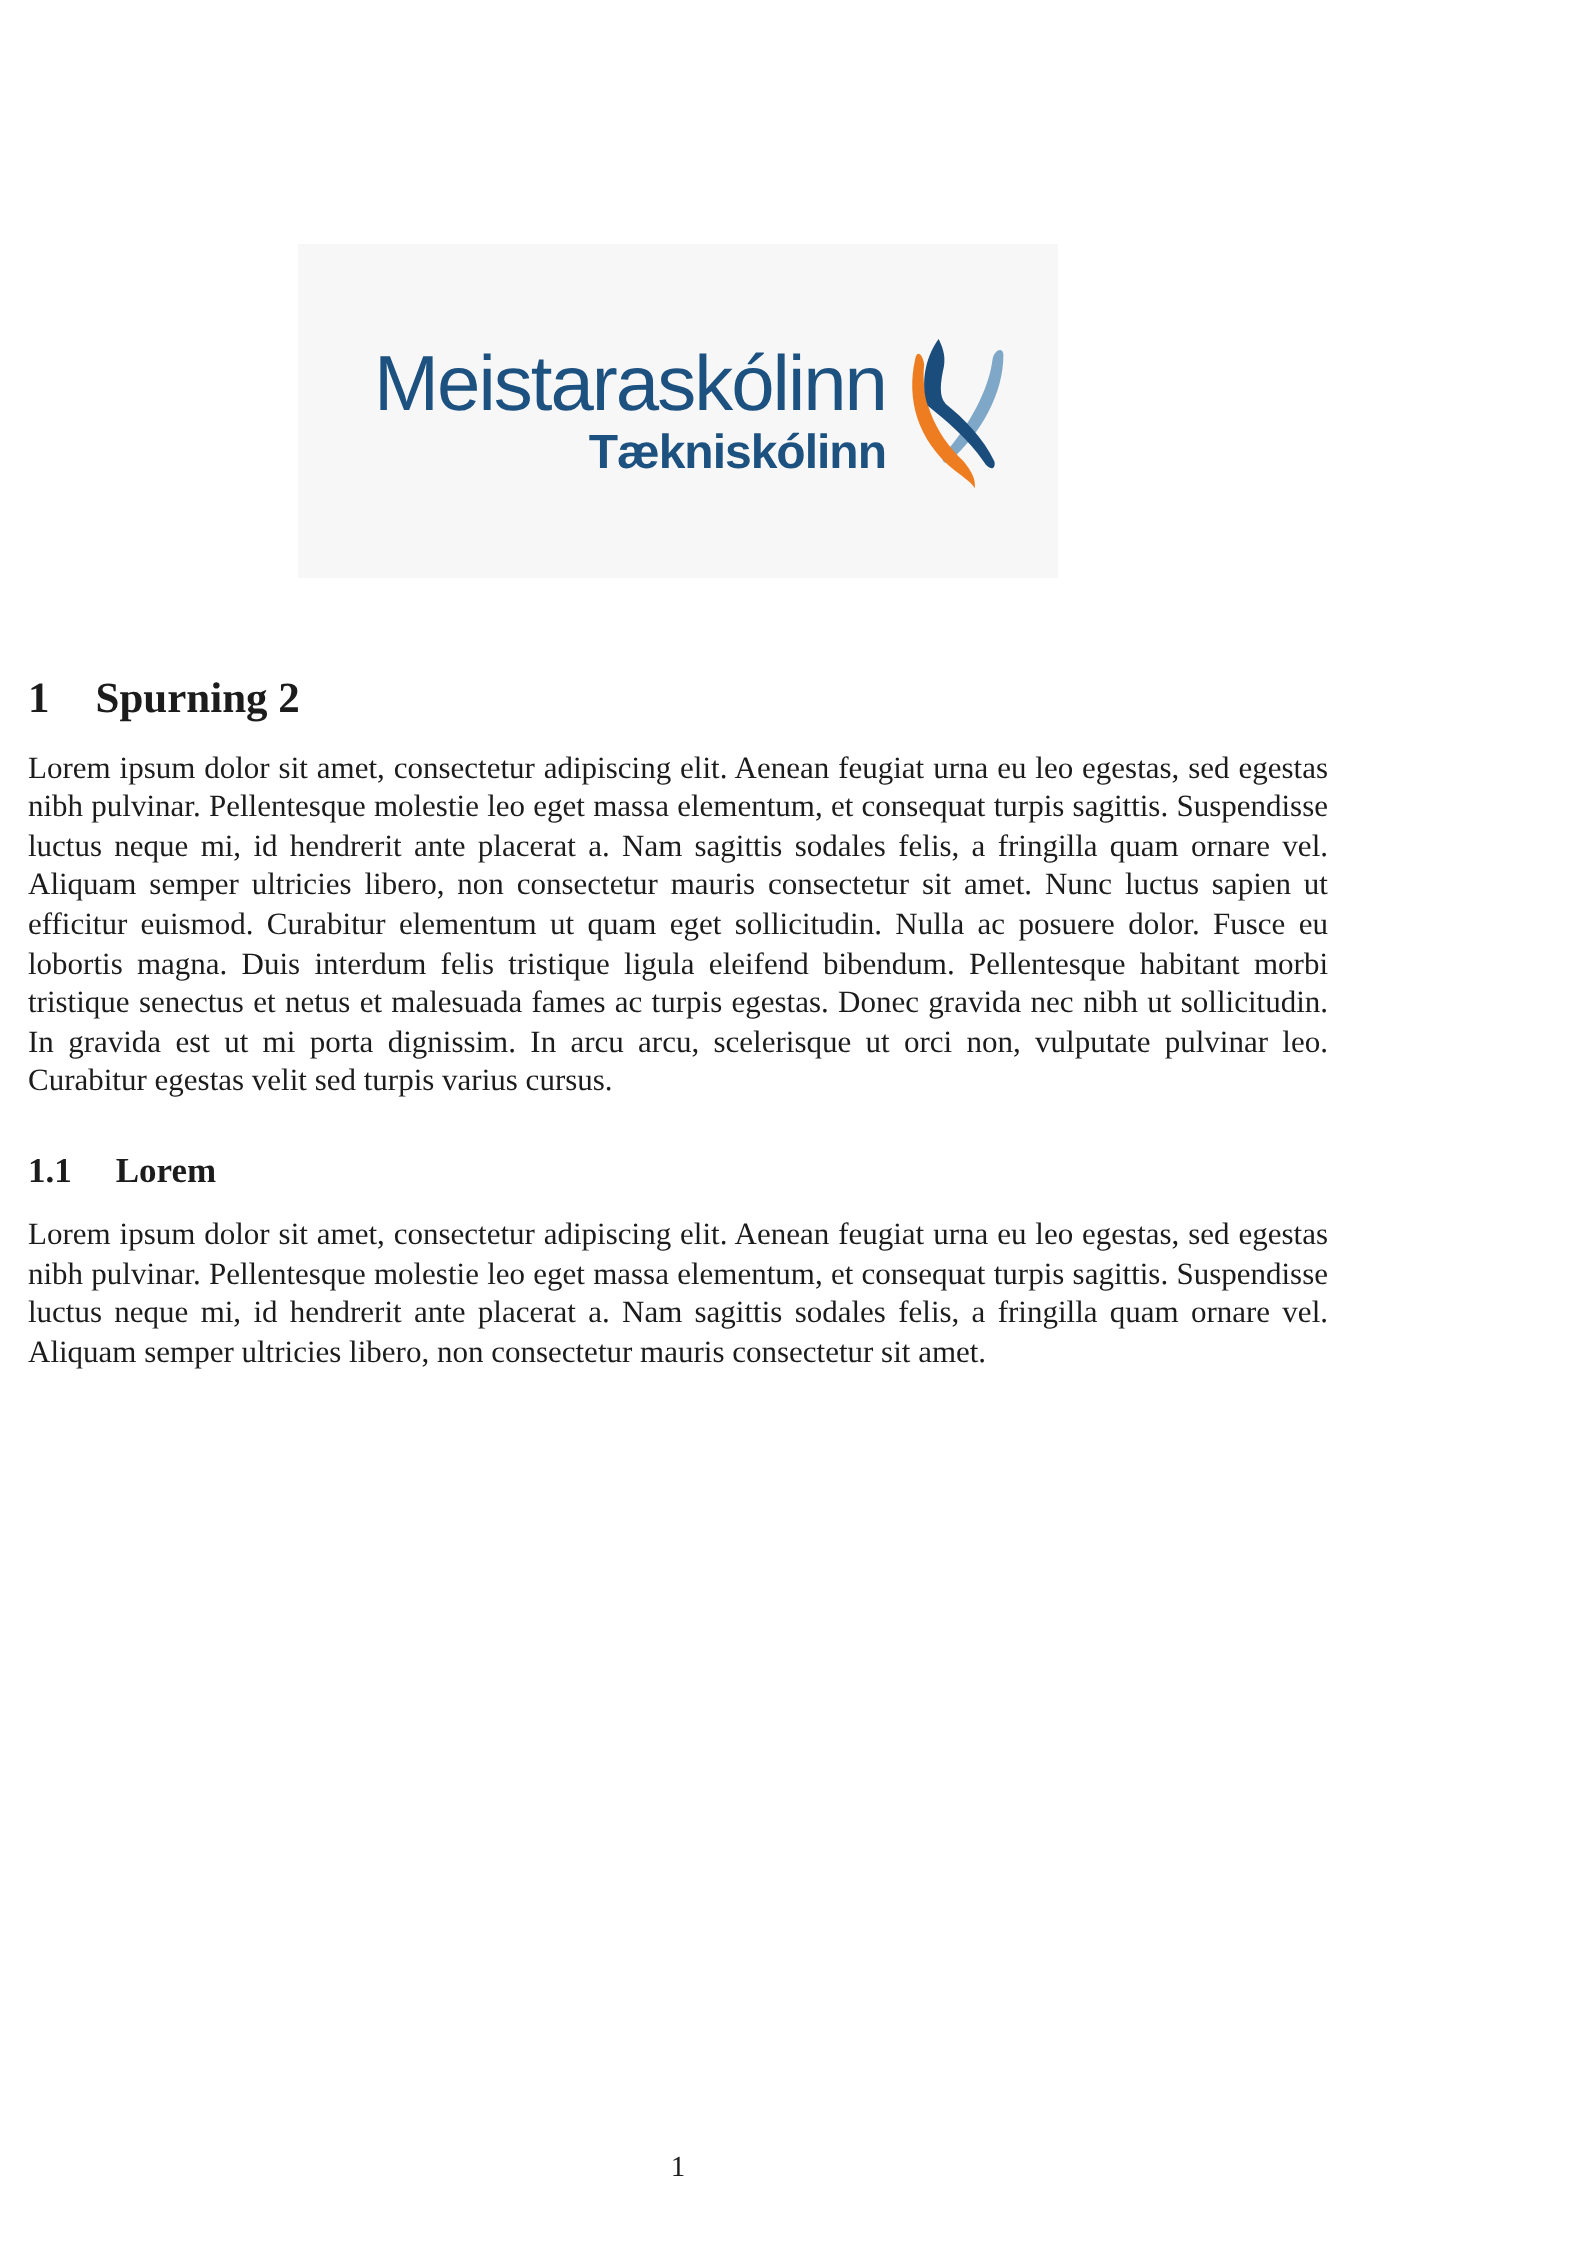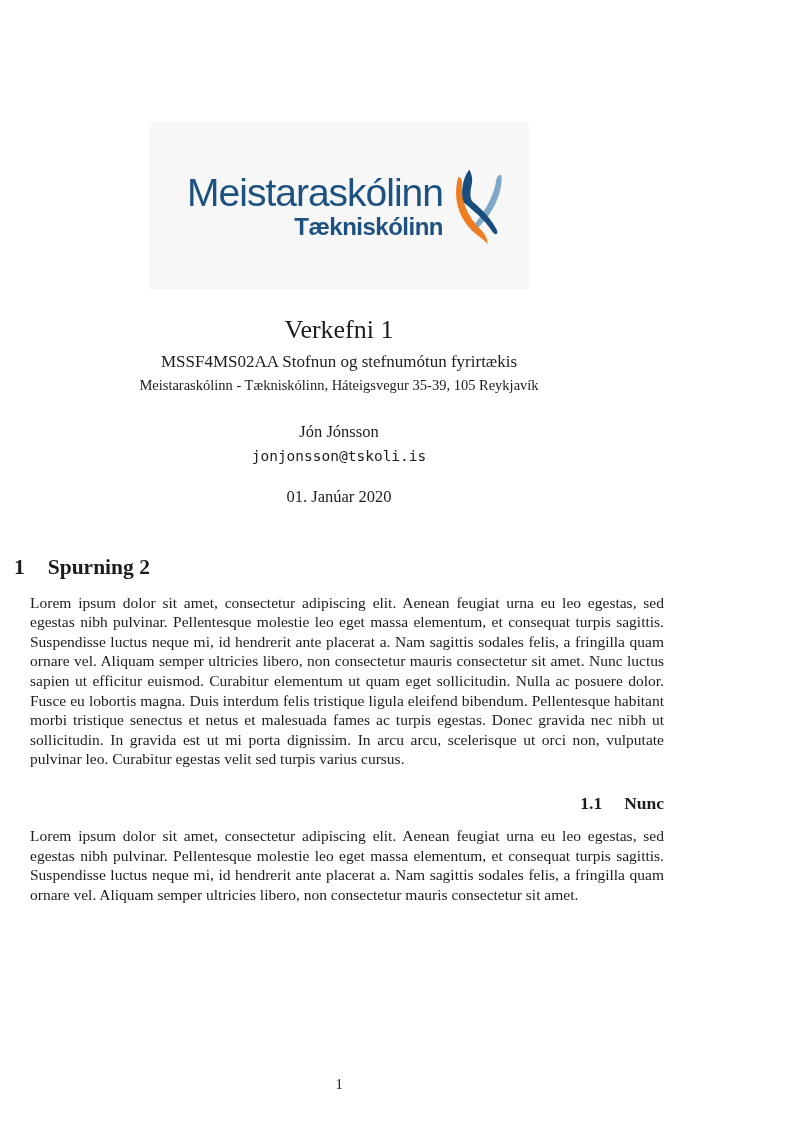--- a/index.html
+++ b/index.html
@@ -100,30 +100,28 @@
     line-height: 1.1;
   }
   .section-heading .sec-num { margin-right: 23px; }
   .subsection-heading {
     display: flex;
     align-items: baseline;
     font-weight: 700;
     font-size: 17.5px;
     margin-top: 25px;
     line-height: 1.1;
-    justify-content: flex-end;
   }
   .subsection-heading .sec-num { margin-right: 22px; }
   .paragraph {
     font-size: 15.5px;
     line-height: 19.6px;
     text-align: justify;
     text-justify: inter-word;
     margin-top: 13px;
-    margin-left: 16px;
   }
 
   
   .page-footer {
     position: absolute;
     left: 0;
     right: 0;
     bottom: 30px;
     text-align: center;
     font-size: 14.5px;
@@ -139,40 +137,32 @@
       <span class="logo-primary">Meistaraskólinn</span>
       <span class="logo-secondary">Tækniskólinn</span>
     </div>
     <svg class="logo-mark" viewBox="0 0 80 105" xmlns="http://www.w3.org/2000/svg">
       <path d="M 63,21 C 63,42 51,64 33,80 C 30,82 28,79 30,76 C 44,60 55,40 57,23 C 58,18 63,16 63,21 Z" fill="#7fa8c8"></path>
       <path d="M 14,23 C 9,45 15,68 36,85 C 41,89 46,92 47,95 C 48,90 45,85 41,80 C 24,64 17,44 19,26 C 18,20 15,18 14,23 Z" fill="#ee7d21"></path>
       <path d="M 27,12 C 19,23 17,38 21,49 C 31,57 44,68 52,80 C 55,85 59,85 58,80 C 52,67 41,56 31,48 C 27,44 28,36 30,27 C 31,21 29,16 27,12 Z" fill="#1b4d7c"></path>
     </svg>
   </div>
 
-  <div class="titling">
-    <div class="doc-title">Verkefni 1</div>
-    <div class="doc-course">MSSF4MS02AA Stofnun og stefnumótun fyrirtækis</div>
-    <div class="doc-institution">Meistaraskólinn - Tækniskólinn, Háteigsvegur 35-39, 105 Reykjavík</div>
-    <div class="doc-author">Jón Jónsson</div>
-    <div class="doc-email">jonjonsson@tskoli.is</div>
-    <div class="doc-date">01. Janúar 2020</div>
-  </div>
 
   <div class="body-text">
 
     <div class="section-heading">
       <span class="sec-num">1</span>
       <span>Spurning 2</span>
     </div>
     <div class="paragraph">Lorem ipsum dolor sit amet, consectetur adipiscing elit. Aenean feugiat urna eu leo egestas, sed egestas nibh pulvinar. Pellentesque molestie leo eget massa elementum, et consequat turpis sagittis. Suspendisse luctus neque mi, id hendrerit ante placerat a. Nam sagittis sodales felis, a fringilla quam ornare vel. Aliquam semper ultricies libero, non consectetur mauris consectetur sit amet. Nunc luctus sapien ut efficitur euismod. Curabitur elementum ut quam eget sollicitudin. Nulla ac posuere dolor. Fusce eu lobortis magna. Duis interdum felis tristique ligula eleifend bibendum. Pellentesque habitant morbi tristique senectus et netus et malesuada fames ac turpis egestas. Donec gravida nec nibh ut sollicitudin. In gravida est ut mi porta dignissim. In arcu arcu, scelerisque ut orci non, vulputate pulvinar leo. Curabitur egestas velit sed turpis varius cursus.</div>
 
     <div class="subsection-heading">
       <span class="sec-num">1.1</span>
-      <span>Nunc</span>
+      <span>Lorem</span>
     </div>
     <div class="paragraph">Lorem ipsum dolor sit amet, consectetur adipiscing elit. Aenean feugiat urna eu leo egestas, sed egestas nibh pulvinar. Pellentesque molestie leo eget massa elementum, et consequat turpis sagittis. Suspendisse luctus neque mi, id hendrerit ante placerat a. Nam sagittis sodales felis, a fringilla quam ornare vel. Aliquam semper ultricies libero, non consectetur mauris consectetur sit amet.</div>
 
   </div>
 
   <div class="page-footer">1</div>
 
 </div>
 
 </body></html>

